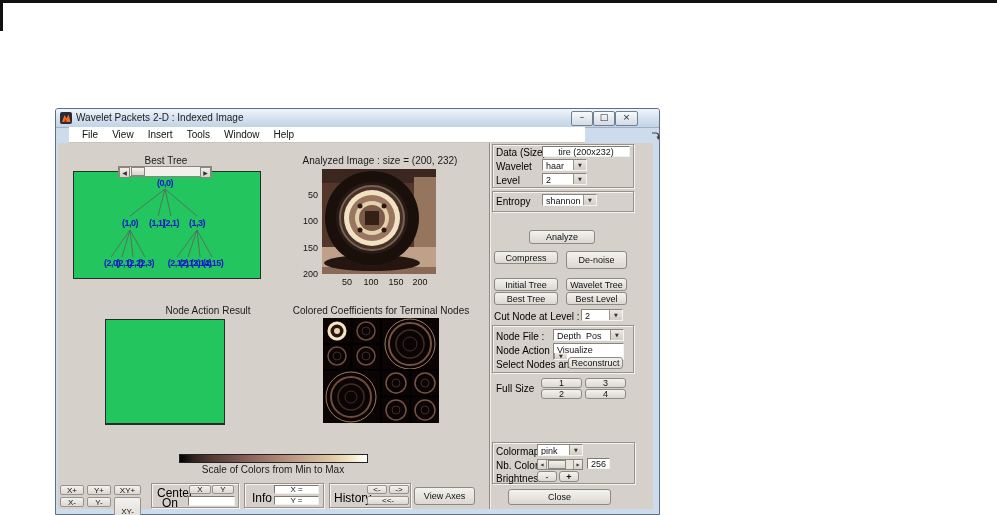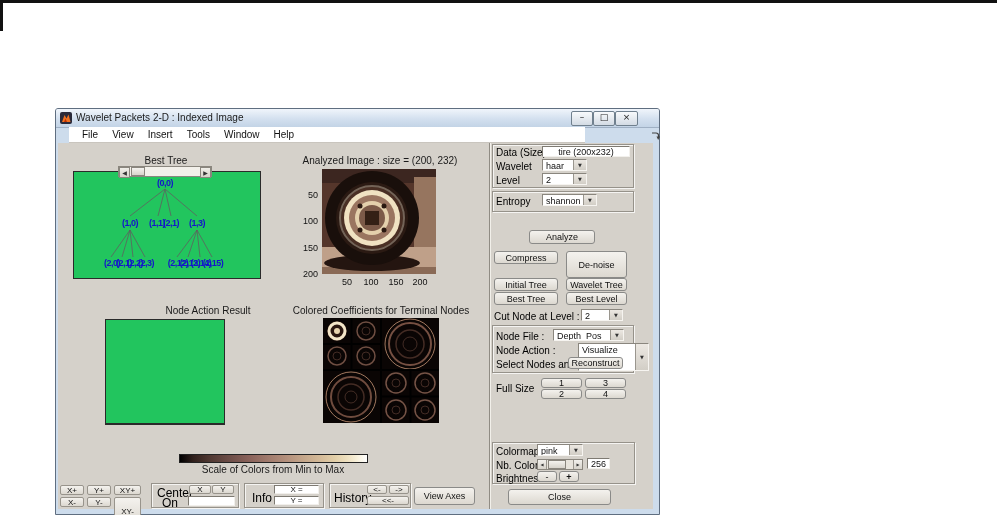--- a/index.html
+++ b/index.html
@@ -264,40 +264,40 @@
 
   <div class="gbox" style="left:436px;top:82px;width:142px;height:21px;"></div>
   <span class="lbl" style="left:440px;top:87px;">Entropy</span>
   <div class="dd" style="left:486px;top:85px;width:55px;height:12px;">
     <span class="ddv">shannon</span>
     <span class="ddb">▼</span>
   </div>
 
   <div class="btn" style="left:473px;top:121px;width:66px;height:14px;">Analyze</div>
   <div class="btn" style="left:438px;top:142px;width:64px;height:13px;">Compress</div>
-  <div class="btn" style="left:510px;top:142px;width:61px;height:27px;">De-noise</div>
+  <div class="btn" style="left:510px;top:142px;width:61px;height:18px;">De-noise</div>
   <div class="btn" style="left:438px;top:169px;width:64px;height:13px;">Initial Tree</div>
   <div class="btn" style="left:510px;top:169px;width:61px;height:13px;">Wavelet Tree</div>
   <div class="btn" style="left:438px;top:183px;width:64px;height:13px;">Best Tree</div>
   <div class="btn" style="left:510px;top:183px;width:61px;height:13px;">Best Level</div>
 
   <span class="lbl" style="left:438px;top:202px;">Cut Node at Level :</span>
   <div class="dd" style="left:525px;top:200px;width:42px;height:12px;">
     <span class="ddv">2</span>
     <span class="ddb">▼</span>
   </div>
 
   <div class="gbox" style="left:436px;top:216px;width:142px;height:48px;"></div>
   <span class="lbl" style="left:440px;top:222px;">Node File :</span>
   <div class="dd" style="left:497px;top:220px;width:71px;height:12px;">
     <span class="ddv">Depth_Pos</span>
     <span class="ddb">▼</span>
   </div>
   <span class="lbl" style="left:440px;top:236px;">Node Action :</span>
-  <div class="dd" style="left:522px;top:234px;width:71px;height:28px;">
+  <div class="dd" style="left:497px;top:234px;width:71px;height:17px;flex-direction:column;">
     <span class="ddv">Visualize</span>
     <span class="ddb">▼</span>
   </div>
   <span class="lbl" style="left:440px;top:250px;">Select Nodes and</span>
   <div class="btn" style="left:512px;top:248px;width:55px;height:12px;">Reconstruct</div>
 
   <span class="lbl" style="left:440px;top:274px;">Full Size</span>
   <div class="btn" style="left:485px;top:269px;width:41px;height:10px;">1</div>
   <div class="btn" style="left:529px;top:269px;width:41px;height:10px;">3</div>
   <div class="btn" style="left:485px;top:280px;width:41px;height:10px;">2</div>

